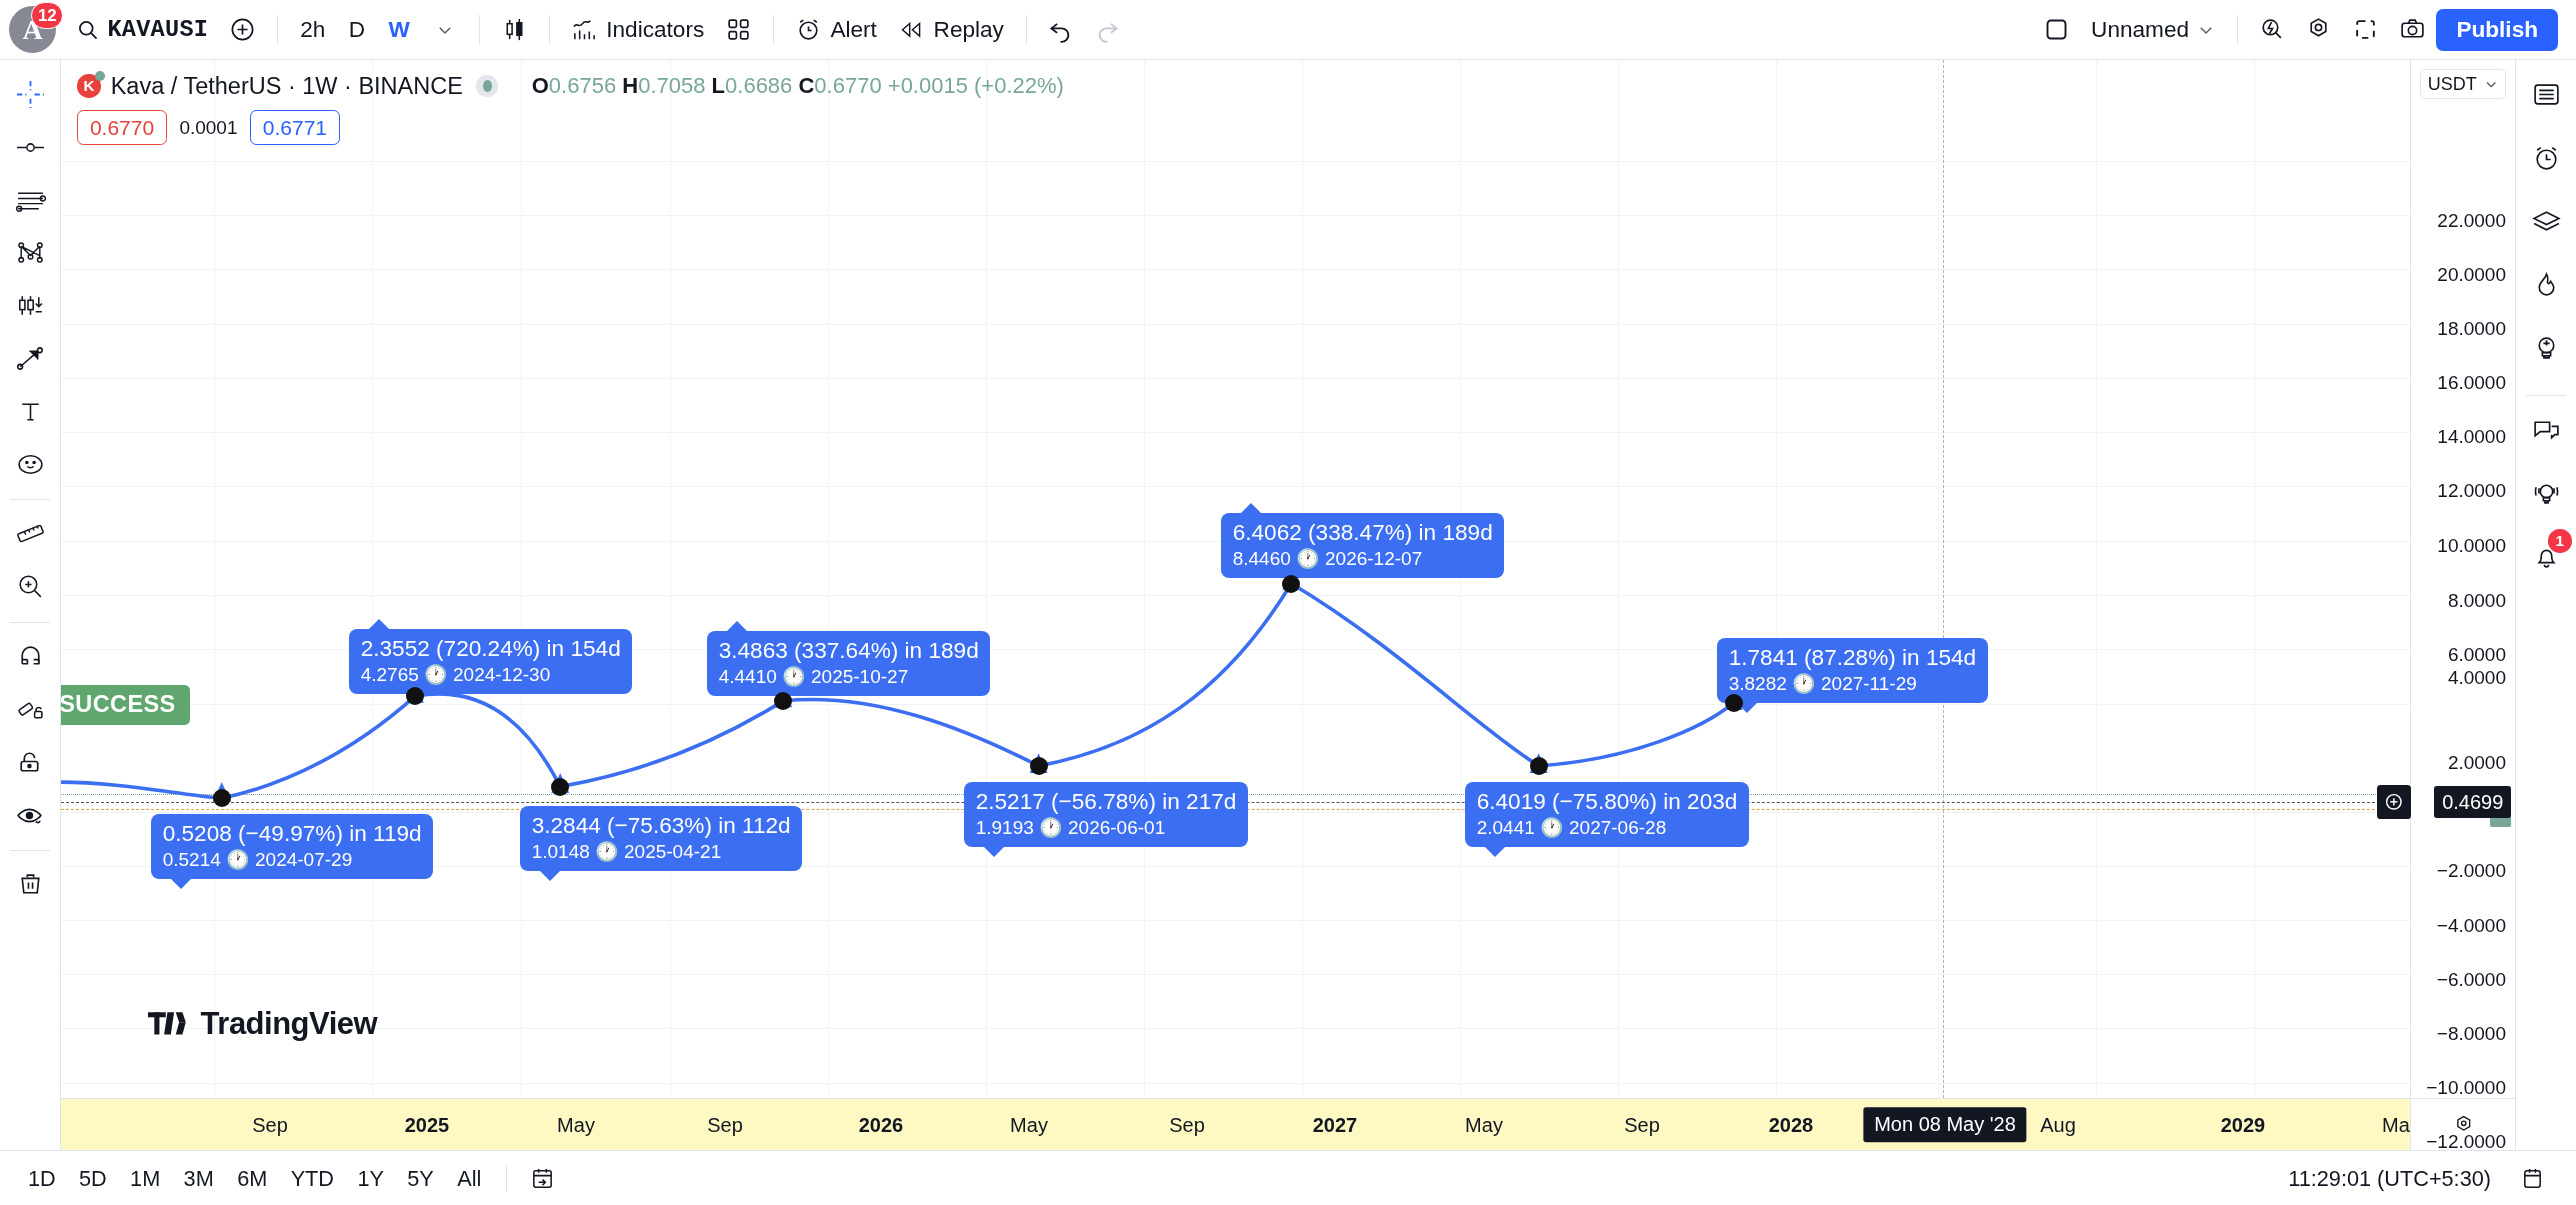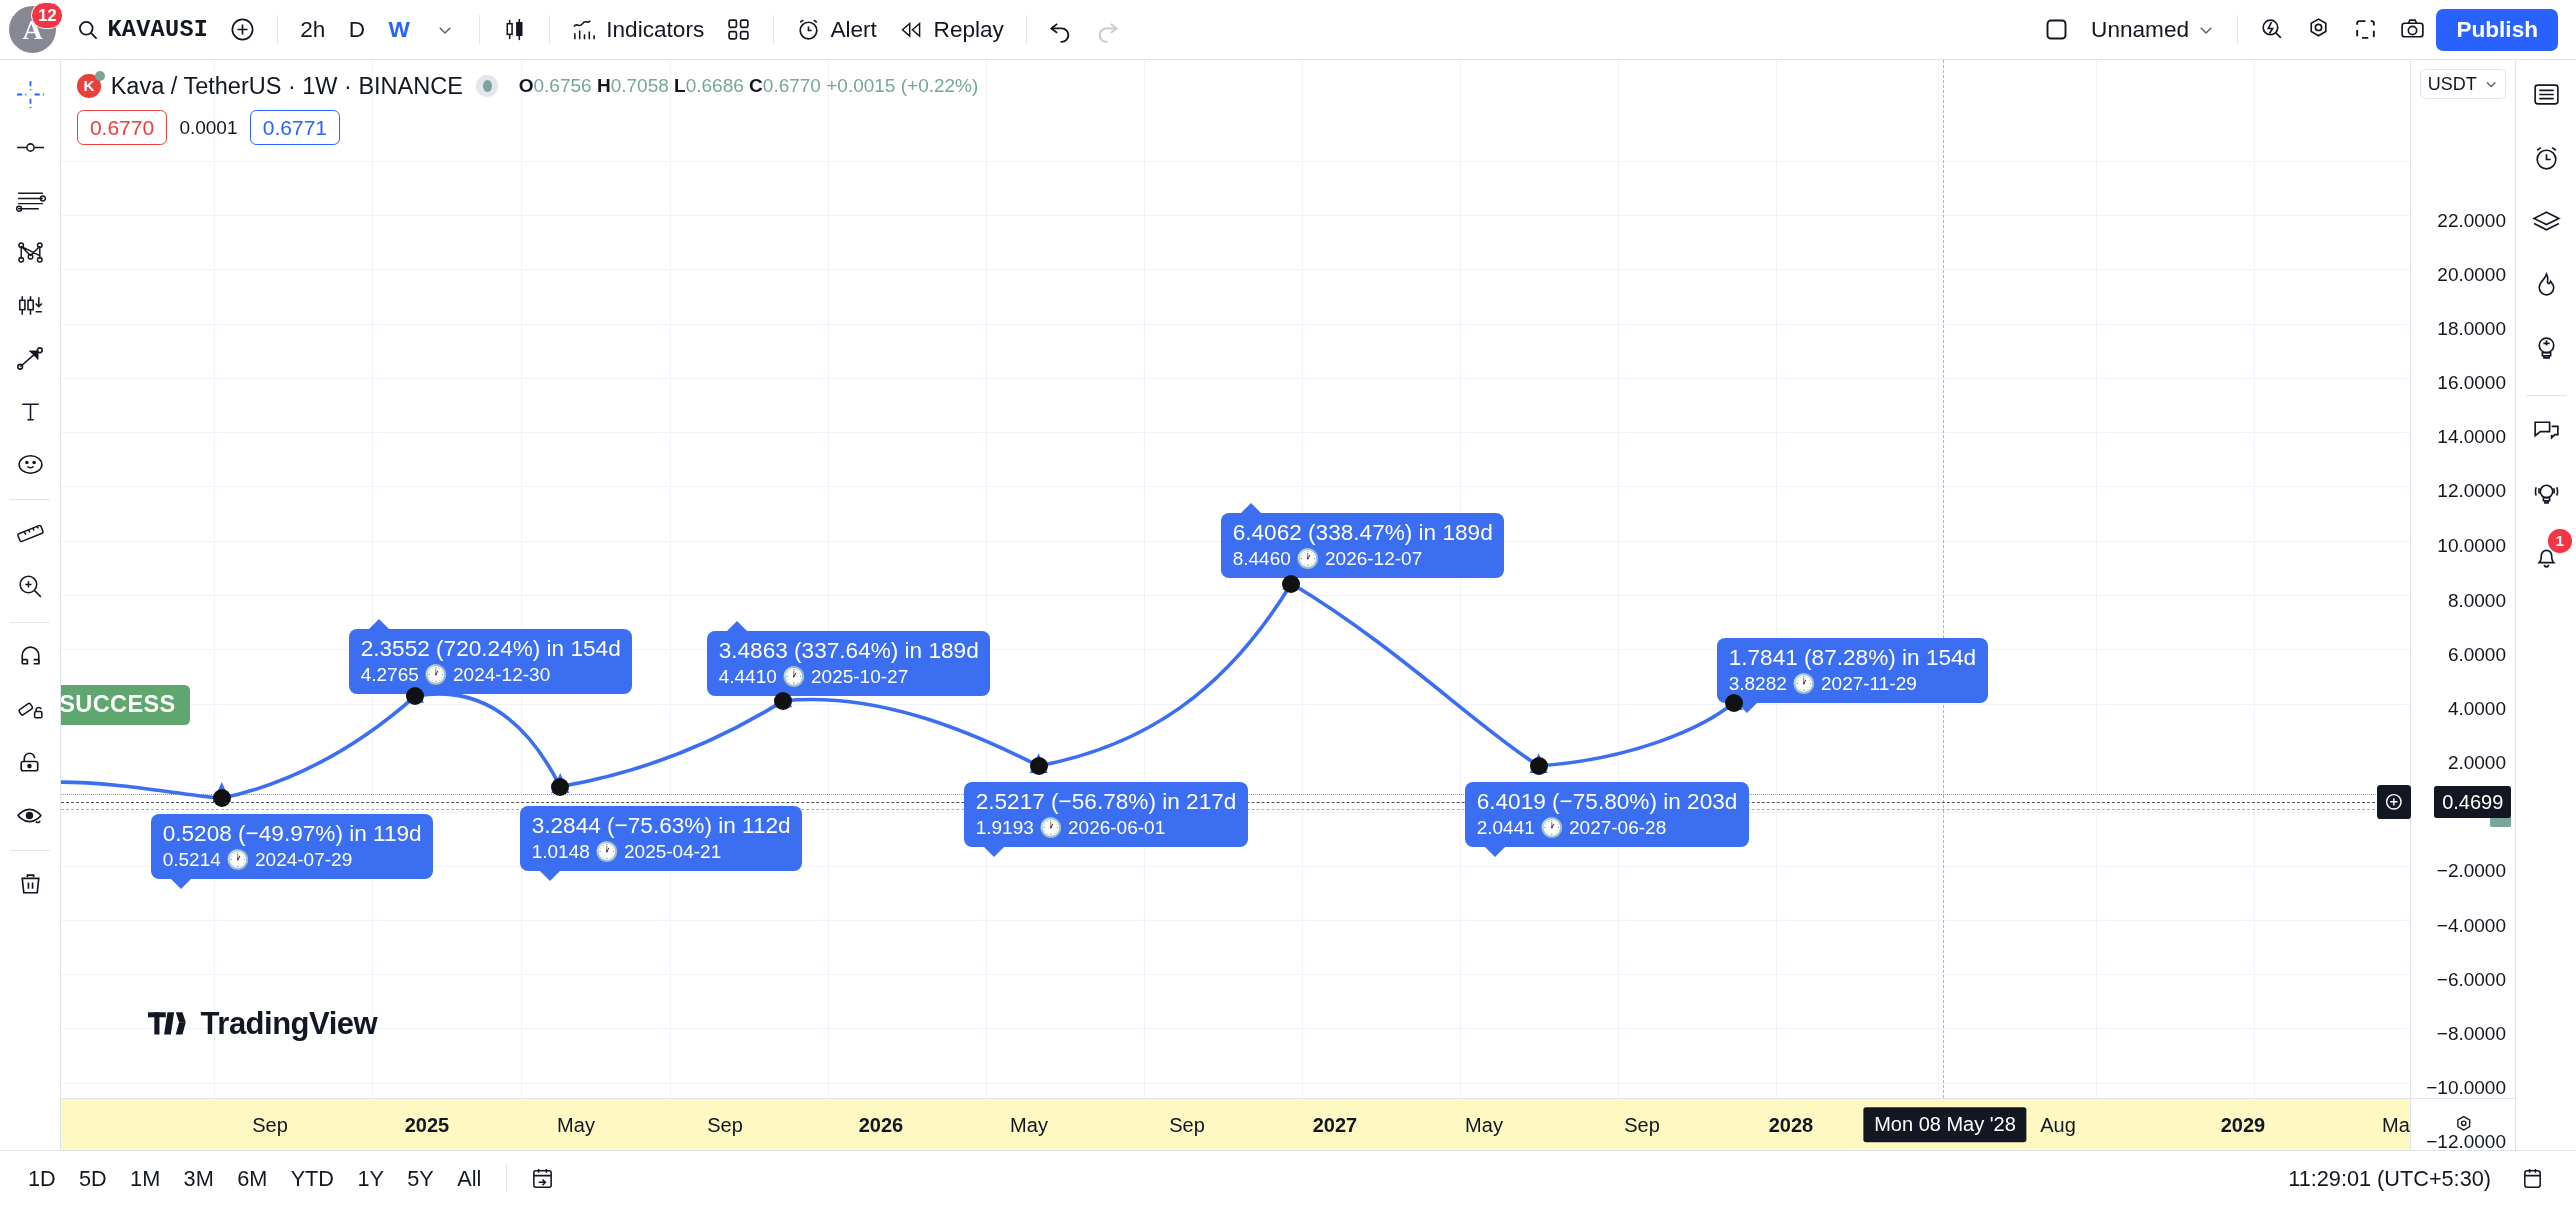--- a/index.html
+++ b/index.html
@@ -77,21 +77,21 @@
   .legend-row1{ display:flex; align-items:center; gap:10px; font-size:23.5px; }
   .sym-ico{ width:23.5px; height:23.5px; border-radius:50%; background:#e8403a; color:#fff;
             font-size:15.3px; font-weight:700; display:flex; align-items:center; justify-content:center;
             position:relative;}
   .sym-ico:after{ content:''; position:absolute; top:-3.6px; right:-4.5px; width:10px; height:10px;
                   border-radius:50%; background:#78a698;}
   .legend-title{ font-size:23.5px; color:#131722; }
   .eye{ width:21.7px; height:21.7px; border-radius:50%; background:#e3e6ed;
         display:flex; align-items:center; justify-content:center; margin:0 3.6px;}
   .eye i{ width:9px; height:12.6px; border-radius:50%; background:#78a698; display:block;}
-  .ohlc{ font-size:19px; color:#131722; margin-left:7px;}
+  .ohlc{ font-size:22px; color:#131722; margin-left:20px;}
   .ohlc .v{ color:#78a698; }
   .legend-row2{ display:flex; align-items:center; gap:12.6px; margin-top:10.8px; }
   .pill{ border-radius:6.3px; padding:4.5px 11.7px; font-size:21px; }
   .pill.red{ border:1.4px solid #e8403a; color:#e8403a; }
   .pill.blue{ border:1.4px solid #2962ff; color:#2962ff; }
   .spread{ font-size:19px; color:#131722; }
 
   
   .gridline-h{ position:absolute; left:0; right:0; height:0.9px; background:#f0f3fa; }
   .gridline-v{ position:absolute; top:0; bottom:0; width:0.9px; background:#f0f3fa; }
@@ -646,21 +646,21 @@
       </div>
       <div class="ps-label" style="top:161px">22.0000</div>
       <div class="ps-label" style="top:215px">20.0000</div>
       <div class="ps-label" style="top:269px">18.0000</div>
       <div class="ps-label" style="top:323px">16.0000</div>
       <div class="ps-label" style="top:377px">14.0000</div>
       <div class="ps-label" style="top:431px">12.0000</div>
       <div class="ps-label" style="top:486px">10.0000</div>
       <div class="ps-label" style="top:541px">8.0000</div>
       <div class="ps-label" style="top:595px">6.0000</div>
-      <div class="ps-label" style="top:649px">4.0000</div>
+      <div class="ps-label" style="top:618px">4.0000</div>
       <div class="ps-label" style="top:703px">2.0000</div>
       <div class="ps-cur2" style="top:751px">&nbsp;</div>
       <div class="ps-plus" style="left:0px; top:742px">
         <svg width="21.7" height="21.7" viewBox="0 0 24 24" fill="none" stroke="#fff" stroke-width="1.6">
           <circle cx="12" cy="12" r="8"></circle>
             <path d="M12 8v8M8 12h8"></path>
         </svg>
       </div>
       <div class="ps-cur" style="top:742px">0.4699</div>
       <div class="ps-label" style="top:811px">−2.0000</div>

